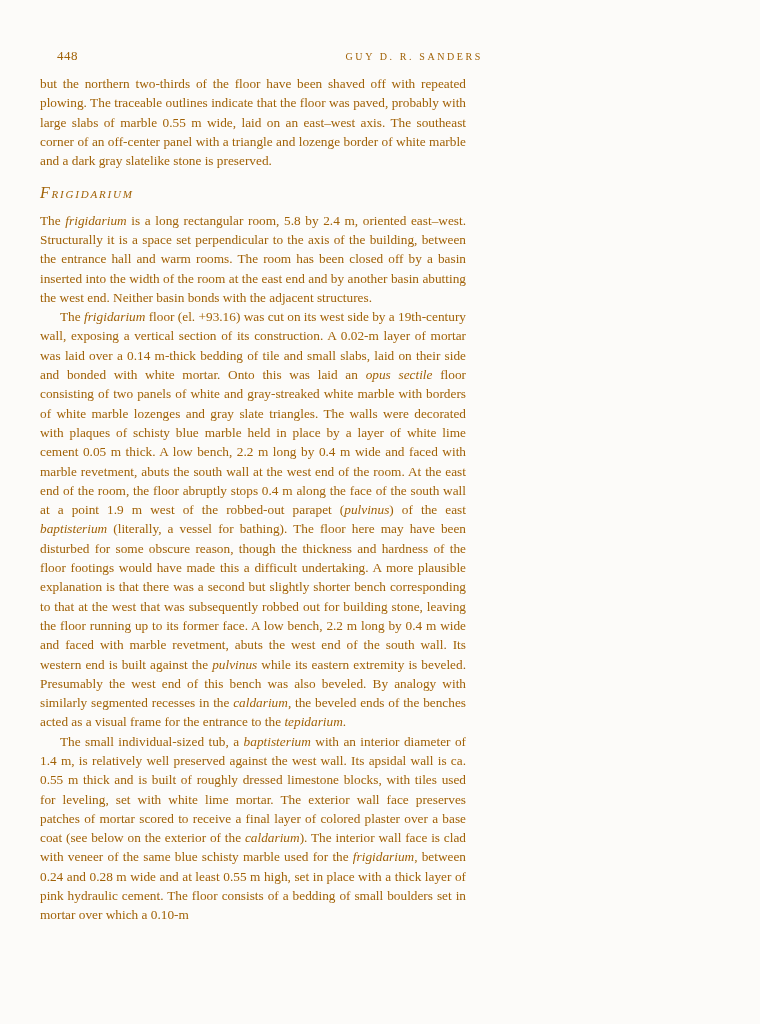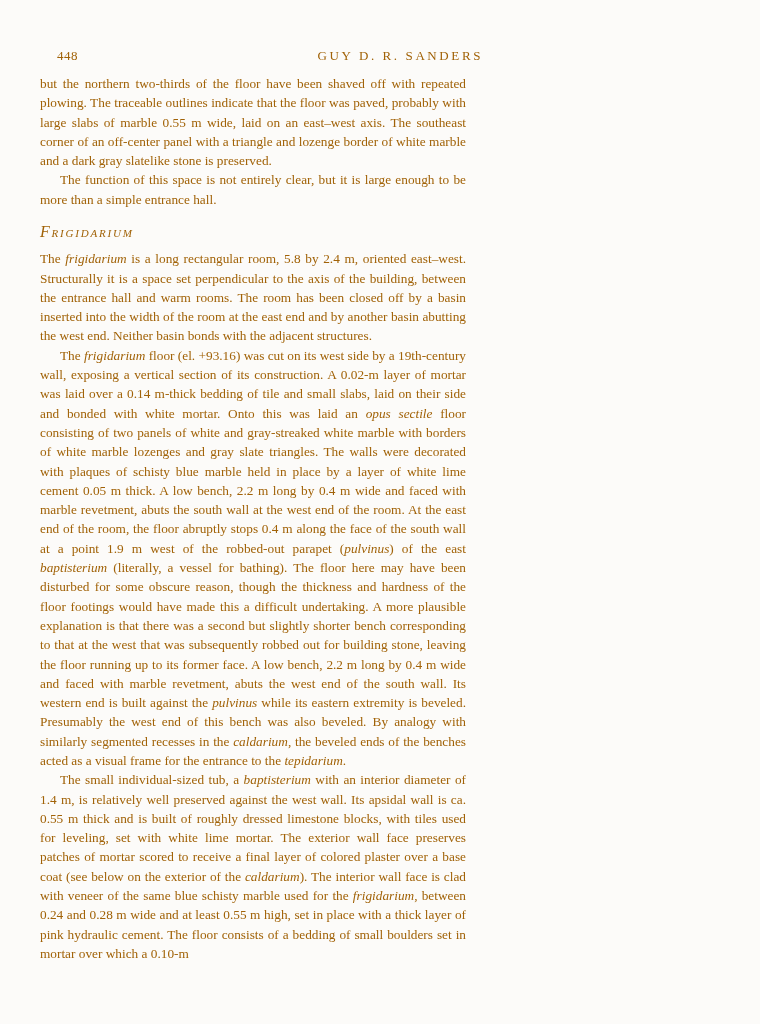--- a/index.html
+++ b/index.html
@@ -21,21 +21,21 @@
     width: 426px;
     display: flex;
     justify-content: space-between;
     align-items: baseline;
   }
   .page-number {
     font-size: 13px;
     letter-spacing: 0.5px;
   }
   .running-head {
-    font-size: 13px;
+    font-size: 10px;
     letter-spacing: 2.6px;
   }
   .body-text {
     position: absolute;
     top: 74px;
     left: 40px;
     width: 426px;
     font-size: 13.3px;
     line-height: 19.3px;
     text-align: justify;
@@ -56,19 +56,18 @@
 </head>
 <body>
 
 <div class="page">
   <header class="running-header">
     <span class="page-number">448</span>
     <span class="running-head">GUY D. R. SANDERS</span>
   </header>
   <main class="body-text">
       <p class="para"><span class="">but the northern two-thirds of the floor have been shaved off with repeated plowing. The traceable outlines indicate that the floor was paved, probably with large slabs of marble 0.55 m wide, laid on an east–west axis. The southeast corner of an off-center panel with a triangle and lozenge border of white marble and a dark gray slatelike stone is preserved.</span></p>
-      <p class="para indent"><span class="">The function of this space is not entirely clear, but it is large enough to be more than a simple entrance hall.</span></p>
       <h2 class="section-heading">Frigidarium</h2>
       <p class="para"><span class="">The </span><span class="it">frigidarium</span><span class=""> is a long rectangular room, 5.8 by 2.4 m, oriented east–west. Structurally it is a space set perpendicular to the axis of the building, between the entrance hall and warm rooms. The room has been closed off by a basin inserted into the width of the room at the east end and by another basin abutting the west end. Neither basin bonds with the adjacent structures.</span></p>
       <p class="para indent"><span class="">The </span><span class="it">frigidarium</span><span class=""> floor (el. +93.16) was cut on its west side by a 19th-century wall, exposing a vertical section of its construction. A 0.02-m layer of mortar was laid over a 0.14 m-thick bedding of tile and small slabs, laid on their side and bonded with white mortar. Onto this was laid an </span><span class="it">opus sectile</span><span class=""> floor consisting of two panels of white and gray-streaked white marble with borders of white marble lozenges and gray slate triangles. The walls were decorated with plaques of schisty blue marble held in place by a layer of white lime cement 0.05 m thick. A low bench, 2.2 m long by 0.4 m wide and faced with marble revetment, abuts the south wall at the west end of the room. At the east end of the room, the floor abruptly stops 0.4 m along the face of the south wall at a point 1.9 m west of the robbed-out parapet (</span><span class="it">pulvinus</span><span class="">) of the east </span><span class="it">baptisterium</span><span class=""> (literally, a vessel for bathing). The floor here may have been disturbed for some obscure reason, though the thickness and hardness of the floor footings would have made this a difficult undertaking. A more plausible explanation is that there was a second but slightly shorter bench corresponding to that at the west that was subsequently robbed out for building stone, leaving the floor running up to its former face. A low bench, 2.2 m long by 0.4 m wide and faced with marble revetment, abuts the west end of the south wall. Its western end is built against the </span><span class="it">pulvinus</span><span class=""> while its eastern extremity is beveled. Presumably the west end of this bench was also beveled. By analogy with similarly segmented recesses in the </span><span class="it">caldarium</span><span class="">, the beveled ends of the benches acted as a visual frame for the entrance to the </span><span class="it">tepidarium</span><span class="">.</span></p>
       <p class="para indent"><span class="">The small individual-sized tub, a </span><span class="it">baptisterium</span><span class=""> with an interior diameter of 1.4 m, is relatively well preserved against the west wall. Its apsidal wall is ca. 0.55 m thick and is built of roughly dressed limestone blocks, with tiles used for leveling, set with white lime mortar. The exterior wall face preserves patches of mortar scored to receive a final layer of colored plaster over a base coat (see below on the exterior of the </span><span class="it">caldarium</span><span class="">). The interior wall face is clad with veneer of the same blue schisty marble used for the </span><span class="it">frigidarium</span><span class="">, between 0.24 and 0.28 m wide and at least 0.55 m high, set in place with a thick layer of pink hydraulic cement. The floor consists of a bedding of small boulders set in mortar over which a 0.10-m</span></p>
     </main>
 </div>
 
 </body></html>

